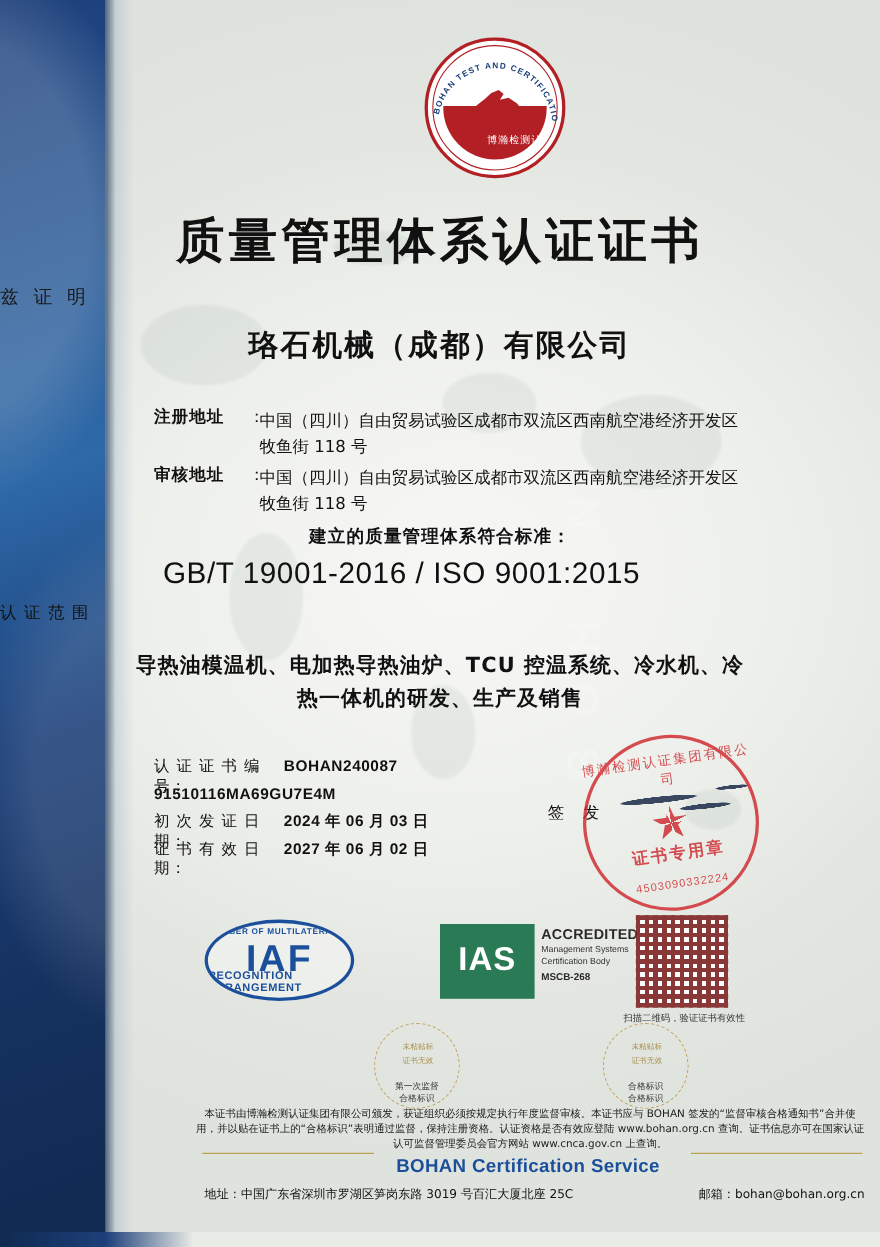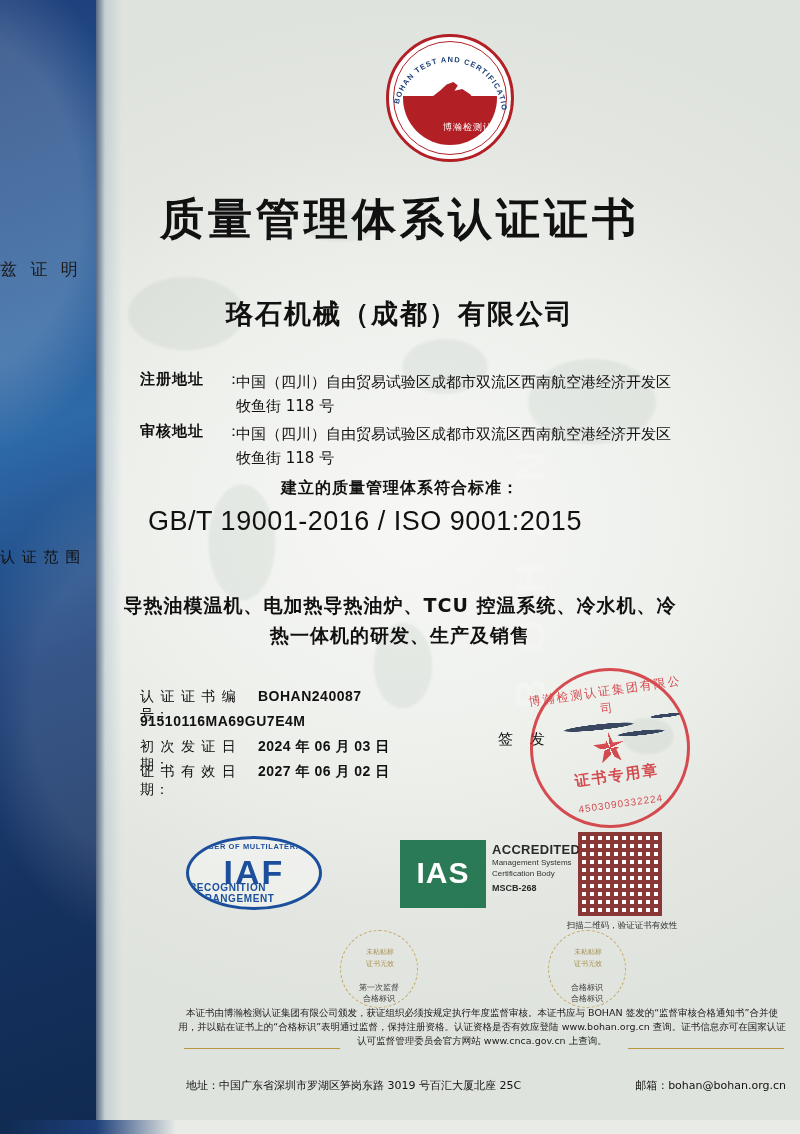--- a/index.html
+++ b/index.html
@@ -392,20 +392,21 @@
       <div class="l2">证书无效</div>
     </div>
     <div class="seal-cap" id="seal2cap">
       <div>合格标识</div>
       <div>合格标识</div>
     </div>
 
     <div class="note">本证书由博瀚检测认证集团有限公司颁发，获证组织必须按规定执行年度监督审核。本证书应与 BOHAN 签发的“监督审核合格通知书”合并使用，并以贴在证书上的“合格标识”表明通过监督，保持注册资格。认证资格是否有效应登陆 www.bohan.org.cn 查询。证书信息亦可在国家认证认可监督管理委员会官方网站 www.cnca.gov.cn 上查询。</div>
 
     <div class="rule"></div>
+    <div class="brandline">BOHAN Certification Service</div>
 
     <div class="foot">
       <div>地址：中国广东省深圳市罗湖区笋岗东路 3019 号百汇大厦北座 25C</div>
       <div>邮箱：bohan@bohan.org.cn</div>
     </div>
   </div>
 
   <div class="bottom-band"></div>
 </div>
 

